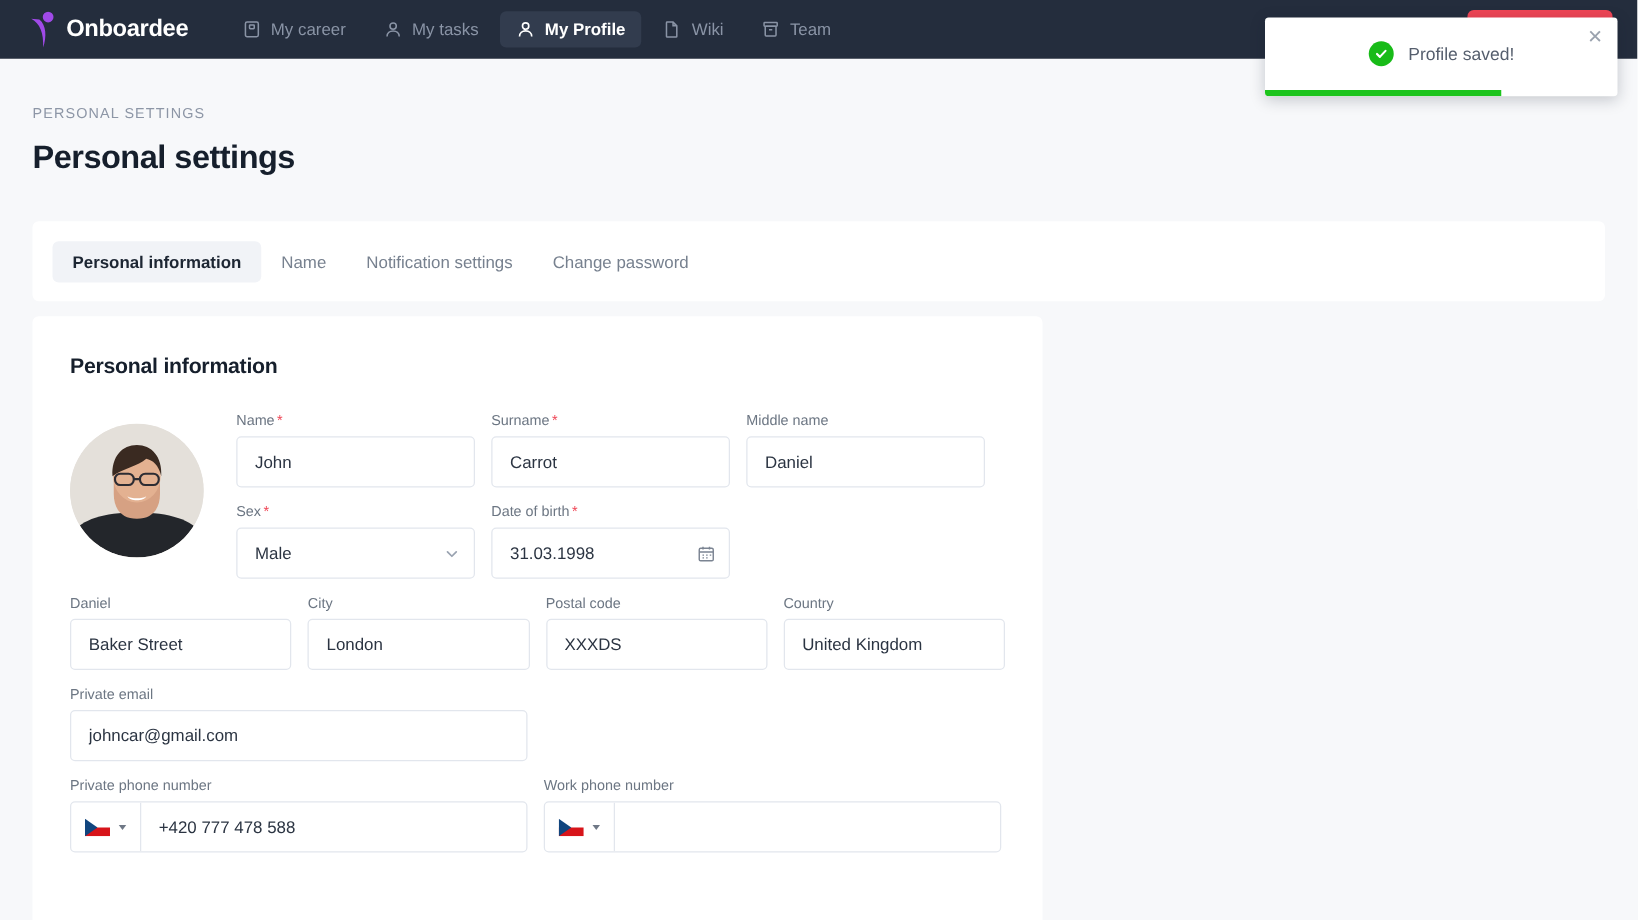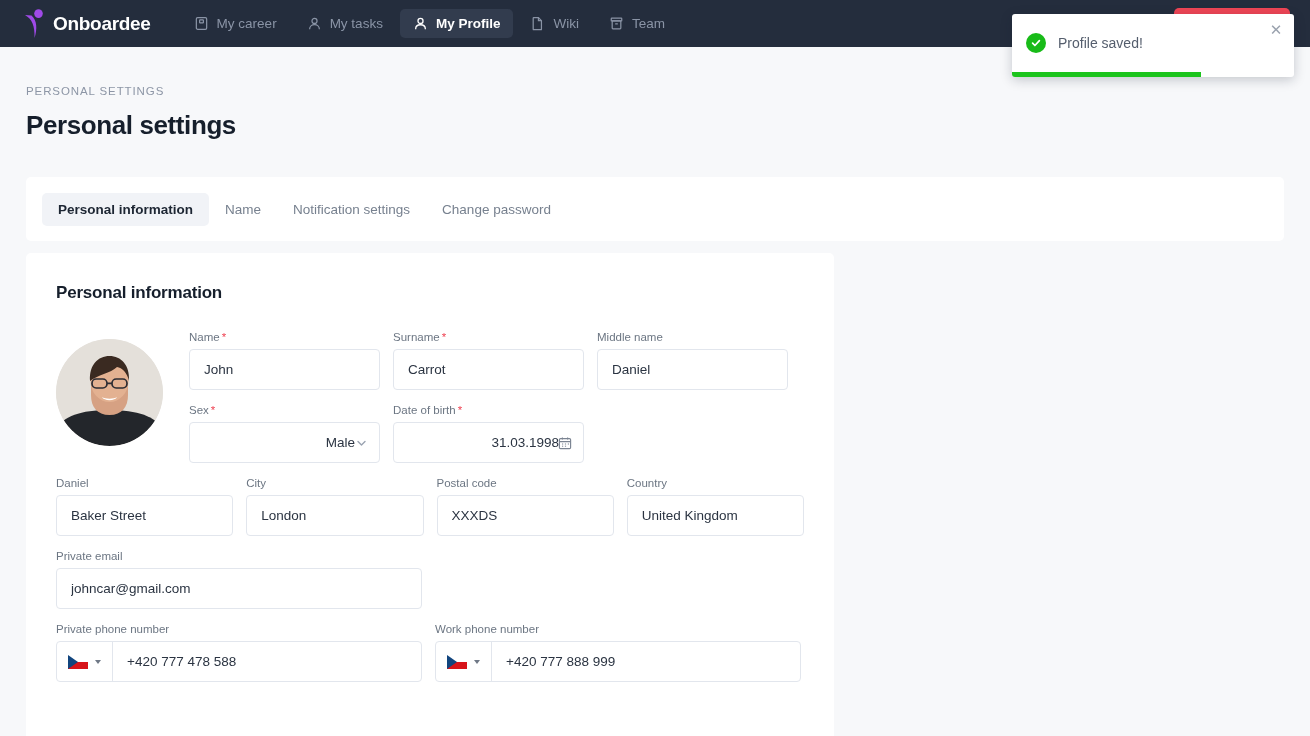--- a/index.html
+++ b/index.html
@@ -95,20 +95,21 @@
     box-shadow: 0 3px 12px rgba(20,28,45,0.22);
     z-index: 40;
     overflow: hidden;
   }
   .toast-body {
     display: flex;
     align-items: center;
     gap: 12px;
     padding: 0 14px;
     height: 58px;
+    justify-content: center;
   }
   .toast-check {
     width: 20px; height: 20px;
     border-radius: 50%;
     background: #18bb18;
     display: flex;
     align-items: center;
     justify-content: center;
     flex: none;
   }
@@ -248,21 +249,21 @@
     background: #ffffff;
     font-family: inherit;
     font-size: 13.5px;
     color: #2b3442;
     padding: 0 14px;
     width: 100%;
     outline: none;
   }
 
   .select-wrap, .date-wrap { position: relative; width: 100%; }
-  .select-wrap .finput, .date-wrap .finput { padding-right: 24px; text-align: right; }
+  .select-wrap .finput, .date-wrap .finput { padding-right: 14px; }
   .chevron-icon, .calendar-icon {
     position: absolute;
     right: 12px;
     top: 50%;
     transform: translateY(-50%);
     pointer-events: none;
     display: flex;
   }
   .chevron-icon svg { width: 13px; height: 13px; display: block; color: #9aa3b1; }
   .calendar-icon svg { width: 14px; height: 14px; display: block; color: #7b8492; }
@@ -557,20 +558,19 @@
           <div class="flag-select">
             <span>
               <svg class="flag" viewBox="0 0 20 14">
                 <rect width="20" height="7" fill="#ffffff"></rect>
                 <rect y="7" width="20" height="7" fill="#d7141a"></rect>
                 <path d="M0 0l10 7L0 14z" fill="#11457e"></path>
               </svg>
             </span>
             <span class="caret"></span>
           </div>
-          <input class="phone-input" type="text" value="+420 777 888 999" style="">
         </div>
       </div>
 
     </div>
 
   </div>
 </div>
 
 </body></html>

